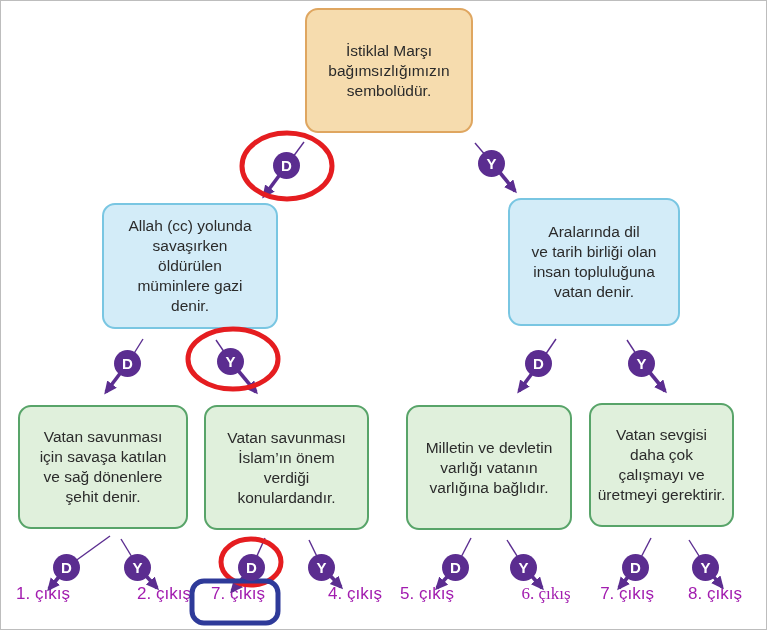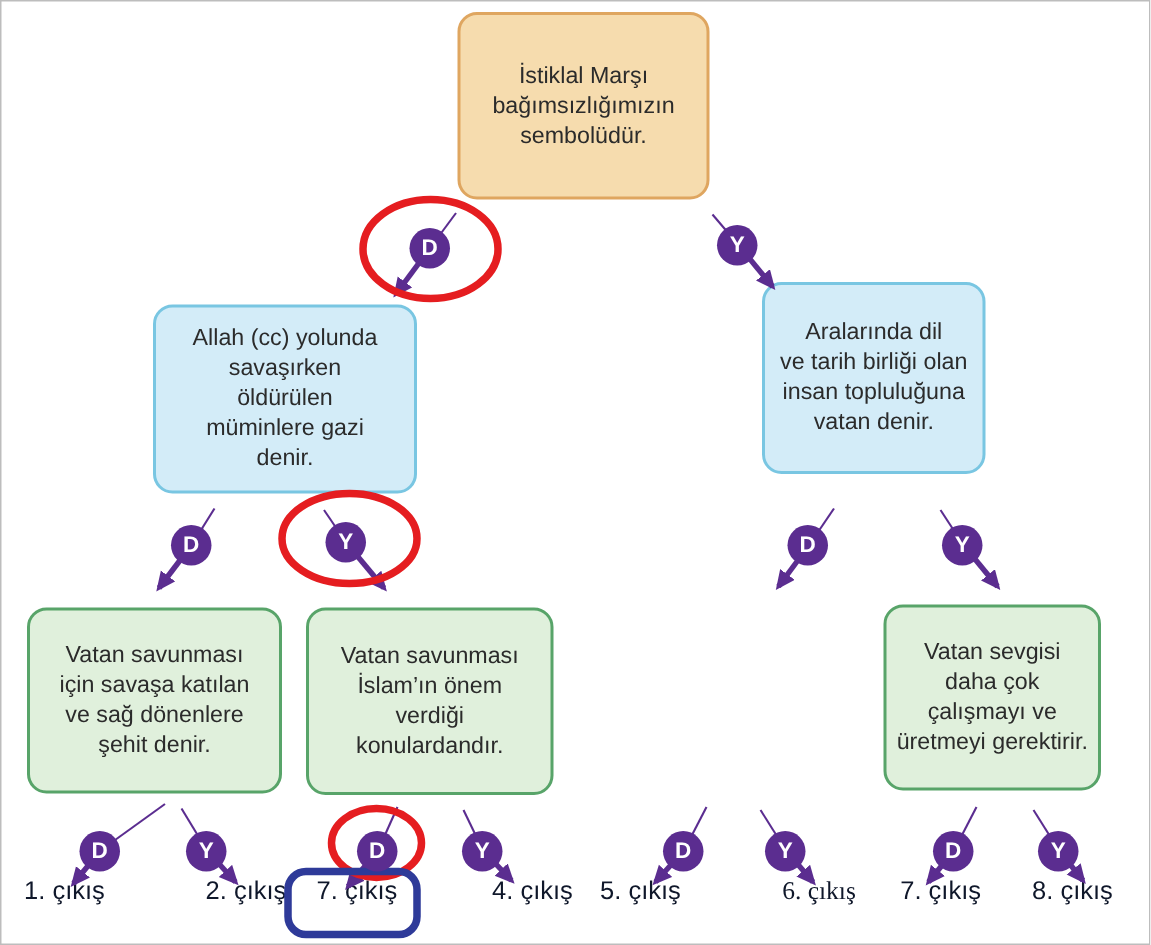--- a/index.html
+++ b/index.html
@@ -11,34 +11,34 @@
   .overlay{position:absolute;left:0;top:0;z-index:2;pointer-events:none;}
   .node{
     position:absolute;z-index:1;box-sizing:border-box;border-radius:13px;
     display:flex;align-items:center;justify-content:center;text-align:center;
     font-size:15.5px;line-height:20px;color:#2b2b2b;white-space:pre-line;
     padding:6px;
   }
   .root{left:305px;top:8px;width:168px;height:125px;background:#f6dcae;border:2px solid #dfa660;}
   .stmt{background:#d3ecf8;border:2px solid #79c6e2;}
   .bleft{left:102px;top:203px;width:176px;height:126px;}
-  .bright{left:508px;top:188px;width:149px;height:128px;}
+  .bright{left:508px;top:198px;width:172px;height:128px;}
   .leaf{background:#e0f0dc;border:2px solid #58a469;}
   .g1{left:18px;top:405px;width:170px;height:124px;}
   .g2{left:204px;top:405px;width:165px;height:125px;}
   .g3{left:406px;top:405px;width:166px;height:125px;}
   .g4{left:589px;top:403px;width:145px;height:124px;}
   .badge{
     position:absolute;z-index:3;width:27px;height:27px;border-radius:50%;
     background:#5b2d90;color:#ffffff;font-weight:bold;font-size:15px;
     display:flex;align-items:center;justify-content:center;
   }
   .exit{
     position:absolute;z-index:1;top:584px;width:72px;text-align:center;
-    font-size:17px;color:#0f172a;white-space:nowrap;
+    font-size:17px;color:#a21caf;white-space:nowrap;
   }
   .e1{left:7px;} .e2{left:128px;} .e3{left:202px;} .e4{left:319px;}
   .e5{left:391px;} .e6{left:510px;font-family:Liberation Serif, serif;} .e7{left:582px;text-align:right;} .e8{left:679px;}
 </style>
 </head>
 <body>
 
 <div class="stage">
 
   <svg class="overlay" width="767" height="630" viewBox="0 0 767 630">
@@ -110,20 +110,23 @@
 insan topluluğuna
 vatan denir.</div>
   <div class="node leaf g1">Vatan savunması
 için savaşa katılan
 ve sağ dönenlere
 şehit denir.</div>
   <div class="node leaf g2">Vatan savunması
 İslam’ın önem
 verdiği
 konulardandır.</div>
+  <div class="node leaf g3">Milletin ve devletin
+varlığı vatanın
+varlığına bağlıdır.</div>
   <div class="node leaf g4">Vatan sevgisi
 daha çok
 çalışmayı ve
 üretmeyi gerektirir.</div>
 
   <div class="badge" style="left:273px;top:152px;">D</div>
   <div class="badge" style="left:478px;top:150px;">Y</div>
   <div class="badge" style="left:114px;top:350px;">D</div>
   <div class="badge" style="left:217px;top:348px;">Y</div>
   <div class="badge" style="left:525px;top:350px;">D</div>

